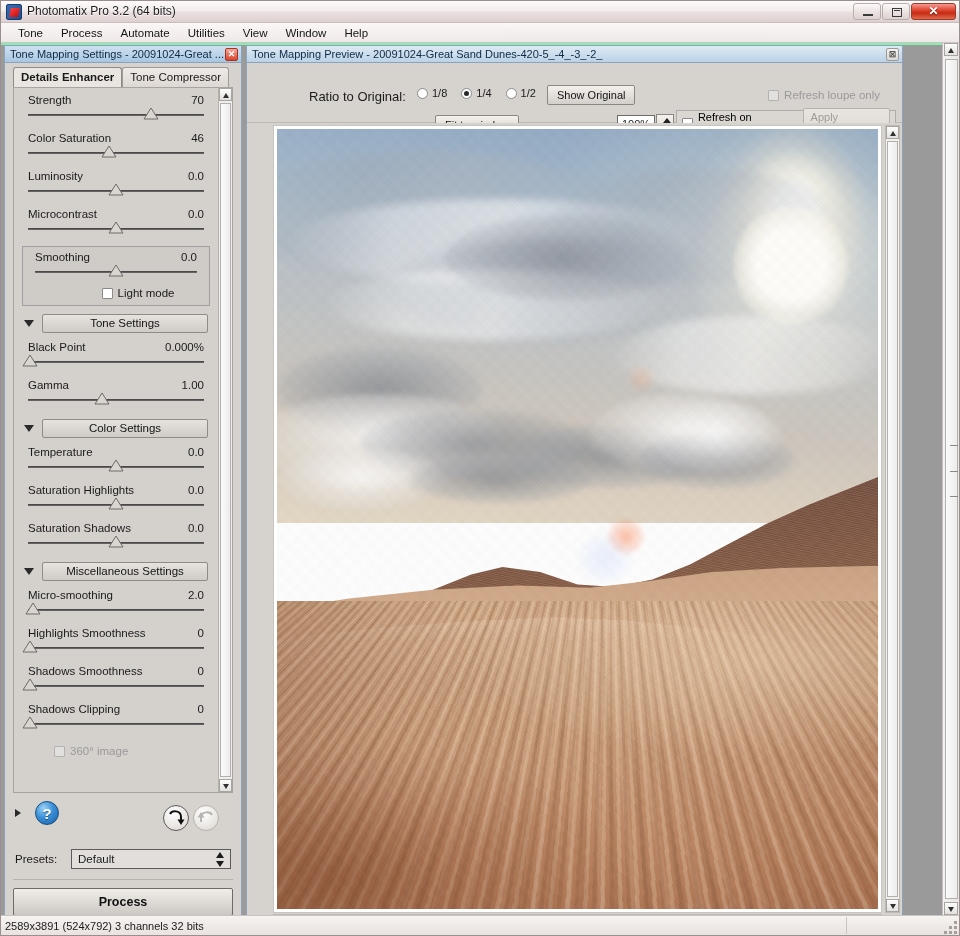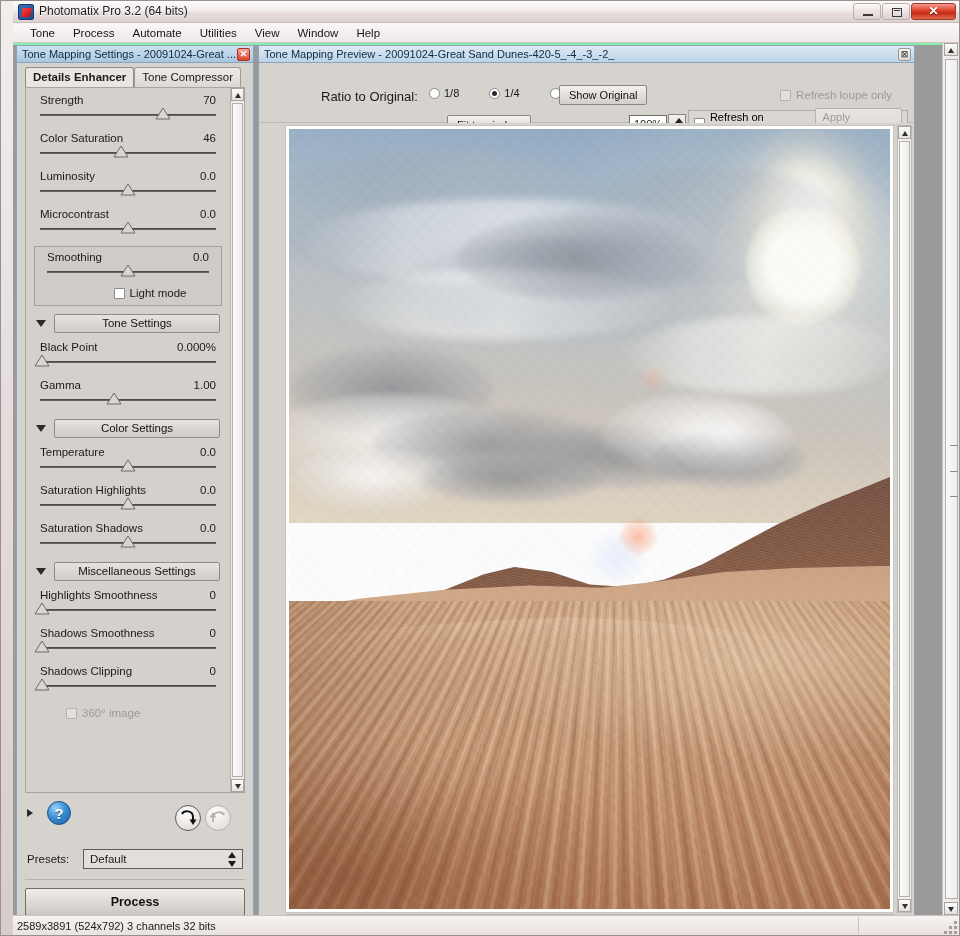--- a/index.html
+++ b/index.html
@@ -10,21 +10,21 @@
     font-family: "Liberation Sans", sans-serif;
     background: #6b6b6b;
   }
 
   
   #app-window {
     position: absolute; left: 0; top: 0;
     width: 960px; height: 936px;
     background: linear-gradient(180deg,#f2eeee 0%, #e6dede 40%, #d8cccc 100%);
     border: 1px solid #9a8e8e;
-    display: flex; flex-direction: column; padding-left: 12px;
+    display: flex; flex-direction: column;
   }
 
   
   #titlebar {
     height: 22px; flex: 0 0 22px;
     position: relative;
     background: linear-gradient(180deg,#fdfbfb 0%,#f3eded 45%,#e9dede 55%,#ded0d0 100%);
     border-bottom: 1px solid #c9bdbd;
   }
   #titlebar .tb-icon {
@@ -265,21 +265,21 @@
   .tb-label { position:absolute; font-size:13px; color:#1b1b1b; white-space:nowrap; }
   .radio {
     width:11px; height:11px; border-radius:50%;
     border:1px solid #8a8a8a; background:#fff; display:inline-block;
     position:relative; vertical-align:middle;
   }
   .radio.sel:after {
     content:""; position:absolute; left:2px; top:2px; width:5px; height:5px;
     border-radius:50%; background:#2a2a2a;
   }
-  .radio-group { position:absolute; display:flex; align-items:center; gap:22px; font-size:11px; }
+  .radio-group { position:absolute; display:flex; align-items:center; gap:6px; font-size:11px; }
   .radio-opt { display:flex; align-items:center; gap:4px; color:#1b1b1b; }
 
   .btn {
     border:1px solid #8a8682; border-radius:2px;
     background: linear-gradient(180deg,#f4f0ec,#e1ddd9 55%,#d3cfcb);
     font-size:11px; color:#141414; padding: 3px 9px;
     display:inline-flex; align-items:center; justify-content:center;
   }
   .btn.disabled { color:#a09c98; border-color:#b6b2ae;
     background: linear-gradient(180deg,#e8e4e0,#dcd8d4); }
@@ -628,20 +628,30 @@
                       <polygon points="8,1 15,12 1,12" fill="#d9d5d1" stroke="#6e6a66" stroke-width="1"></polygon>
                     </svg>
                 </span>
               </div>
 
               <div class="section">
                 <span class="tri down"></span>
                 <span class="section-btn">Miscellaneous Settings</span>
               </div>
 
+              <div class="slider-row">
+                <span class="lbl">Micro-smoothing</span>
+                <span class="val">2.0</span>
+                <span class="track"></span>
+                <span class="thumb-wrap" style="left:-3px">
+                  <svg width="16" height="13" viewBox="0 0 16 13">
+                      <polygon points="8,1 15,12 1,12" fill="#d9d5d1" stroke="#6e6a66" stroke-width="1"></polygon>
+                    </svg>
+                </span>
+              </div>
 
               <div class="slider-row">
                 <span class="lbl">Highlights Smoothness</span>
                 <span class="val">0</span>
                 <span class="track"></span>
                 <span class="thumb-wrap" style="left:-6px">
                   <svg width="16" height="13" viewBox="0 0 16 13">
                       <polygon points="8,1 15,12 1,12" fill="#d9d5d1" stroke="#6e6a66" stroke-width="1"></polygon>
                     </svg>
                 </span>

